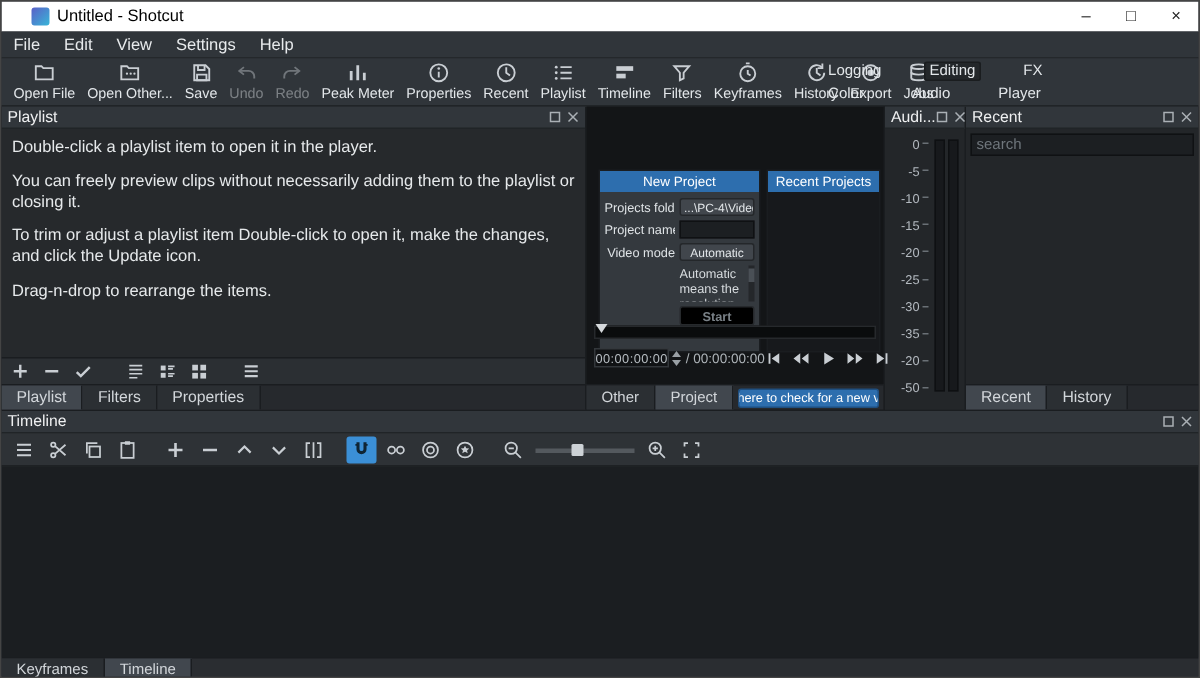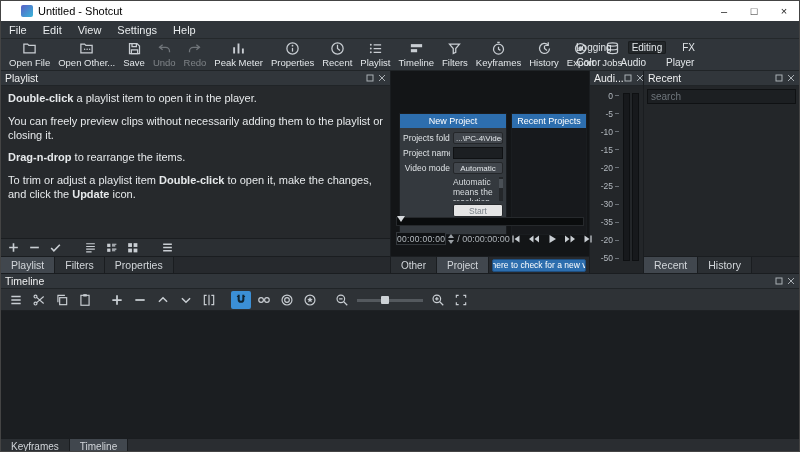--- a/index.html
+++ b/index.html
@@ -18,21 +18,21 @@
   .menu-item { padding:0 8px; height:100%; display:flex; align-items:center; }
 
   
   .toolbar { position:relative; height:32px; background:#30353a; display:flex; align-items:center; padding:1px 2px 1px 4px; border-bottom:1px solid #202427; }
   .tb-btn { display:flex; flex-direction:column; align-items:center; justify-content:center; gap:1px; padding:0 4px; height:30px; color:#e3e7ea; }
   .tb-btn .icn { width:15px; height:15px; color:#c9ced3; }
   .tb-btn.disabled { opacity:.42; }
   .tb-label { font-size:9.5px; white-space:nowrap; }
   .icn svg { width:100%; height:100%; display:block; }
   .layout-grid { position:absolute; right:100px; top:2px; display:flex; flex-direction:column; gap:2px; }
-  .layout-row { display:flex; justify-content:center; gap:12px; }
+  .layout-row { display:flex; justify-content:flex-start; gap:24px; }
   .layout-btn { font-size:10px; color:#e3e7ea; padding:0 4px; border-radius:2px; line-height:13px; }
   .layout-btn.active { background:#23272a; box-shadow:inset 0 0 0 1px #1a1d1f; }
 
   
   .main-row { display:flex; height:202px; background:#202327; }
   .dock { display:flex; flex-direction:column; background:#232629; }
   .dock-title { height:15px; flex:none; background:#31363b; color:#eff0f1; font-size:10.5px; display:flex; align-items:center; padding:0 4px; border-bottom:1px solid #202427; }
   .dock-btns { margin-left:auto; display:flex; gap:4px; color:#aab0b5; align-items:center; }
   .dock-btns .dicon { width:8px; height:8px; }
   .dock-btns svg { width:8px; height:8px; display:block; }
@@ -56,21 +56,21 @@
   .np-card { width:108px; }
   .np-body { flex:1; background:#34393e; padding:4px 3px; display:flex; flex-direction:column; gap:3px; font-size:8.5px; color:#dfe3e6; }
   .form-row { display:flex; align-items:center; gap:3px; }
   .fl { width:47px; flex:none; text-align:right; white-space:nowrap; overflow:hidden; }
   .fbtn { flex:1; min-width:0; height:12px; background:#41464c; border:1px solid #24272a; border-radius:2px; color:#e2e6e9; font-size:8px; font-family:inherit; white-space:nowrap; overflow:hidden; padding:0 2px; }
   .ftxt { flex:1; min-width:0; height:12px; background:#1c1f22; border:1px solid #0f1113; color:#dfe3e6; font-size:8px; font-family:inherit; padding:0 2px; }
   .note-wrap { flex:1; min-width:0; position:relative; height:24px; }
   .note { width:100%; height:100%; overflow:hidden; font-size:8.5px; line-height:1.18; color:#d8dcdf; padding-right:5px; }
   .mini-scroll { position:absolute; right:0; top:0; width:4px; height:100%; background:#24272a; }
   .mini-scroll::after { content:""; position:absolute; top:2px; left:0; width:4px; height:9px; background:#4a5056; }
-  .start-btn { flex:1; height:13px; background:#e5e5e5; border:1px solid #26292c; border-radius:2px; color:#7a8187; font-size:8.5px; font-family:inherit; }
+  .start-btn { flex:1; height:13px; background:#000000; border:1px solid #26292c; border-radius:2px; color:#7a8187; font-size:8.5px; font-family:inherit;font-weight:bold; }
   .rp-card { width:76px; }
   .rp-body { flex:1; background:#17191c; }
   .seek { position:absolute; top:146px; left:5px; right:5px; height:9px; background:#0a0c0d; border:1px solid #26292c; }
   .seek-marker { position:absolute; top:145px; left:6px; width:0; height:0; border-left:4px solid transparent; border-right:4px solid transparent; border-top:6px solid #d5d9dc; }
   .time-row { position:absolute; top:160px; left:5px; right:5px; height:15px; display:flex; align-items:center; font-size:9px; color:#aeb4b9; }
   .timecode { width:60px; height:13px; background:#101214; border:1px solid #33373b; color:#b7bdc2; font-size:8.5px; display:flex; align-items:center; justify-content:center; letter-spacing:.3px; }
   .spin { display:flex; flex-direction:column; gap:2px; margin:0 3px 0 2px; }
   .arr-up { width:0; height:0; border-left:3px solid transparent; border-right:3px solid transparent; border-bottom:4px solid #9aa0a5; }
   .arr-dn { width:0; height:0; border-left:3px solid transparent; border-right:3px solid transparent; border-top:4px solid #9aa0a5; }
   .total-time { white-space:nowrap; }
@@ -103,21 +103,21 @@
   .tl-btn.checked { background:#3b8fd6; color:#0f2534; }
   .tl-sep { width:6px; }
   .slider { position:relative; width:66px; height:12px; margin:0 2px; }
   .slider-track { position:absolute; top:5px; left:0; right:0; height:3px; background:#54595e; }
   .slider-handle { position:absolute; top:2px; left:24px; width:8px; height:8px; background:#cdd2d6; border-radius:1px; }
   .tl-track-area { flex:1; background:#1b1e21; }
 
   
   .bottom-tabbar { height:15px; display:flex; background:#2a2d31; border-top:1px solid #1a1d20; font-size:10px; color:#d2d6da; }
   .bottom-tabbar .tab { padding:0 10px; }
-  b { font-weight:bold; }
+  b { font-weight:normal; }
 </style>
 </head>
 <body>
 
 <div class="window">
 
   <div class="titlebar">
     <span class="app-icon"></span>
     <span>Untitled - Shotcut</span>
     <div class="win-controls">
@@ -304,22 +304,22 @@
           <span class="dicon">
               <svg viewBox="0 0 8 8">
                 <path d="M1 1l6 6M7 1 1 7" stroke="currentColor" fill="none"></path>
               </svg>
             </span>
         </span>
       </div>
       <div class="tips">
         <p><b>Double-click</b><span> a playlist item to open it in the player.</span></p>
         <p><span>You can freely preview clips without necessarily adding them to the playlist or closing it.</span></p>
+        <p><span>To trim or adjust a playlist item </span><b>Double-click</b><span> to open it, make the changes, and click the </span><b>Update</b><span> icon.</span></p>
         <p><b>Drag-n-drop</b><span> to rearrange the items.</span></p>
-        <p><span>To trim or adjust a playlist item </span><b>Double-click</b><span> to open it, make the changes, and click the </span><b>Update</b><span> icon.</span></p>
       </div>
       <div class="icon-row">
         <span class="icn">
             <svg viewBox="0 0 24 24">
               <path d="M12 4v16M4 12h16" stroke="currentColor" stroke-width="3" fill="none"></path>
             </svg>
           </span>
         <span class="icn">
             <svg viewBox="0 0 24 24">
               <path d="M4 12h16" stroke="currentColor" stroke-width="3" fill="none"></path>

